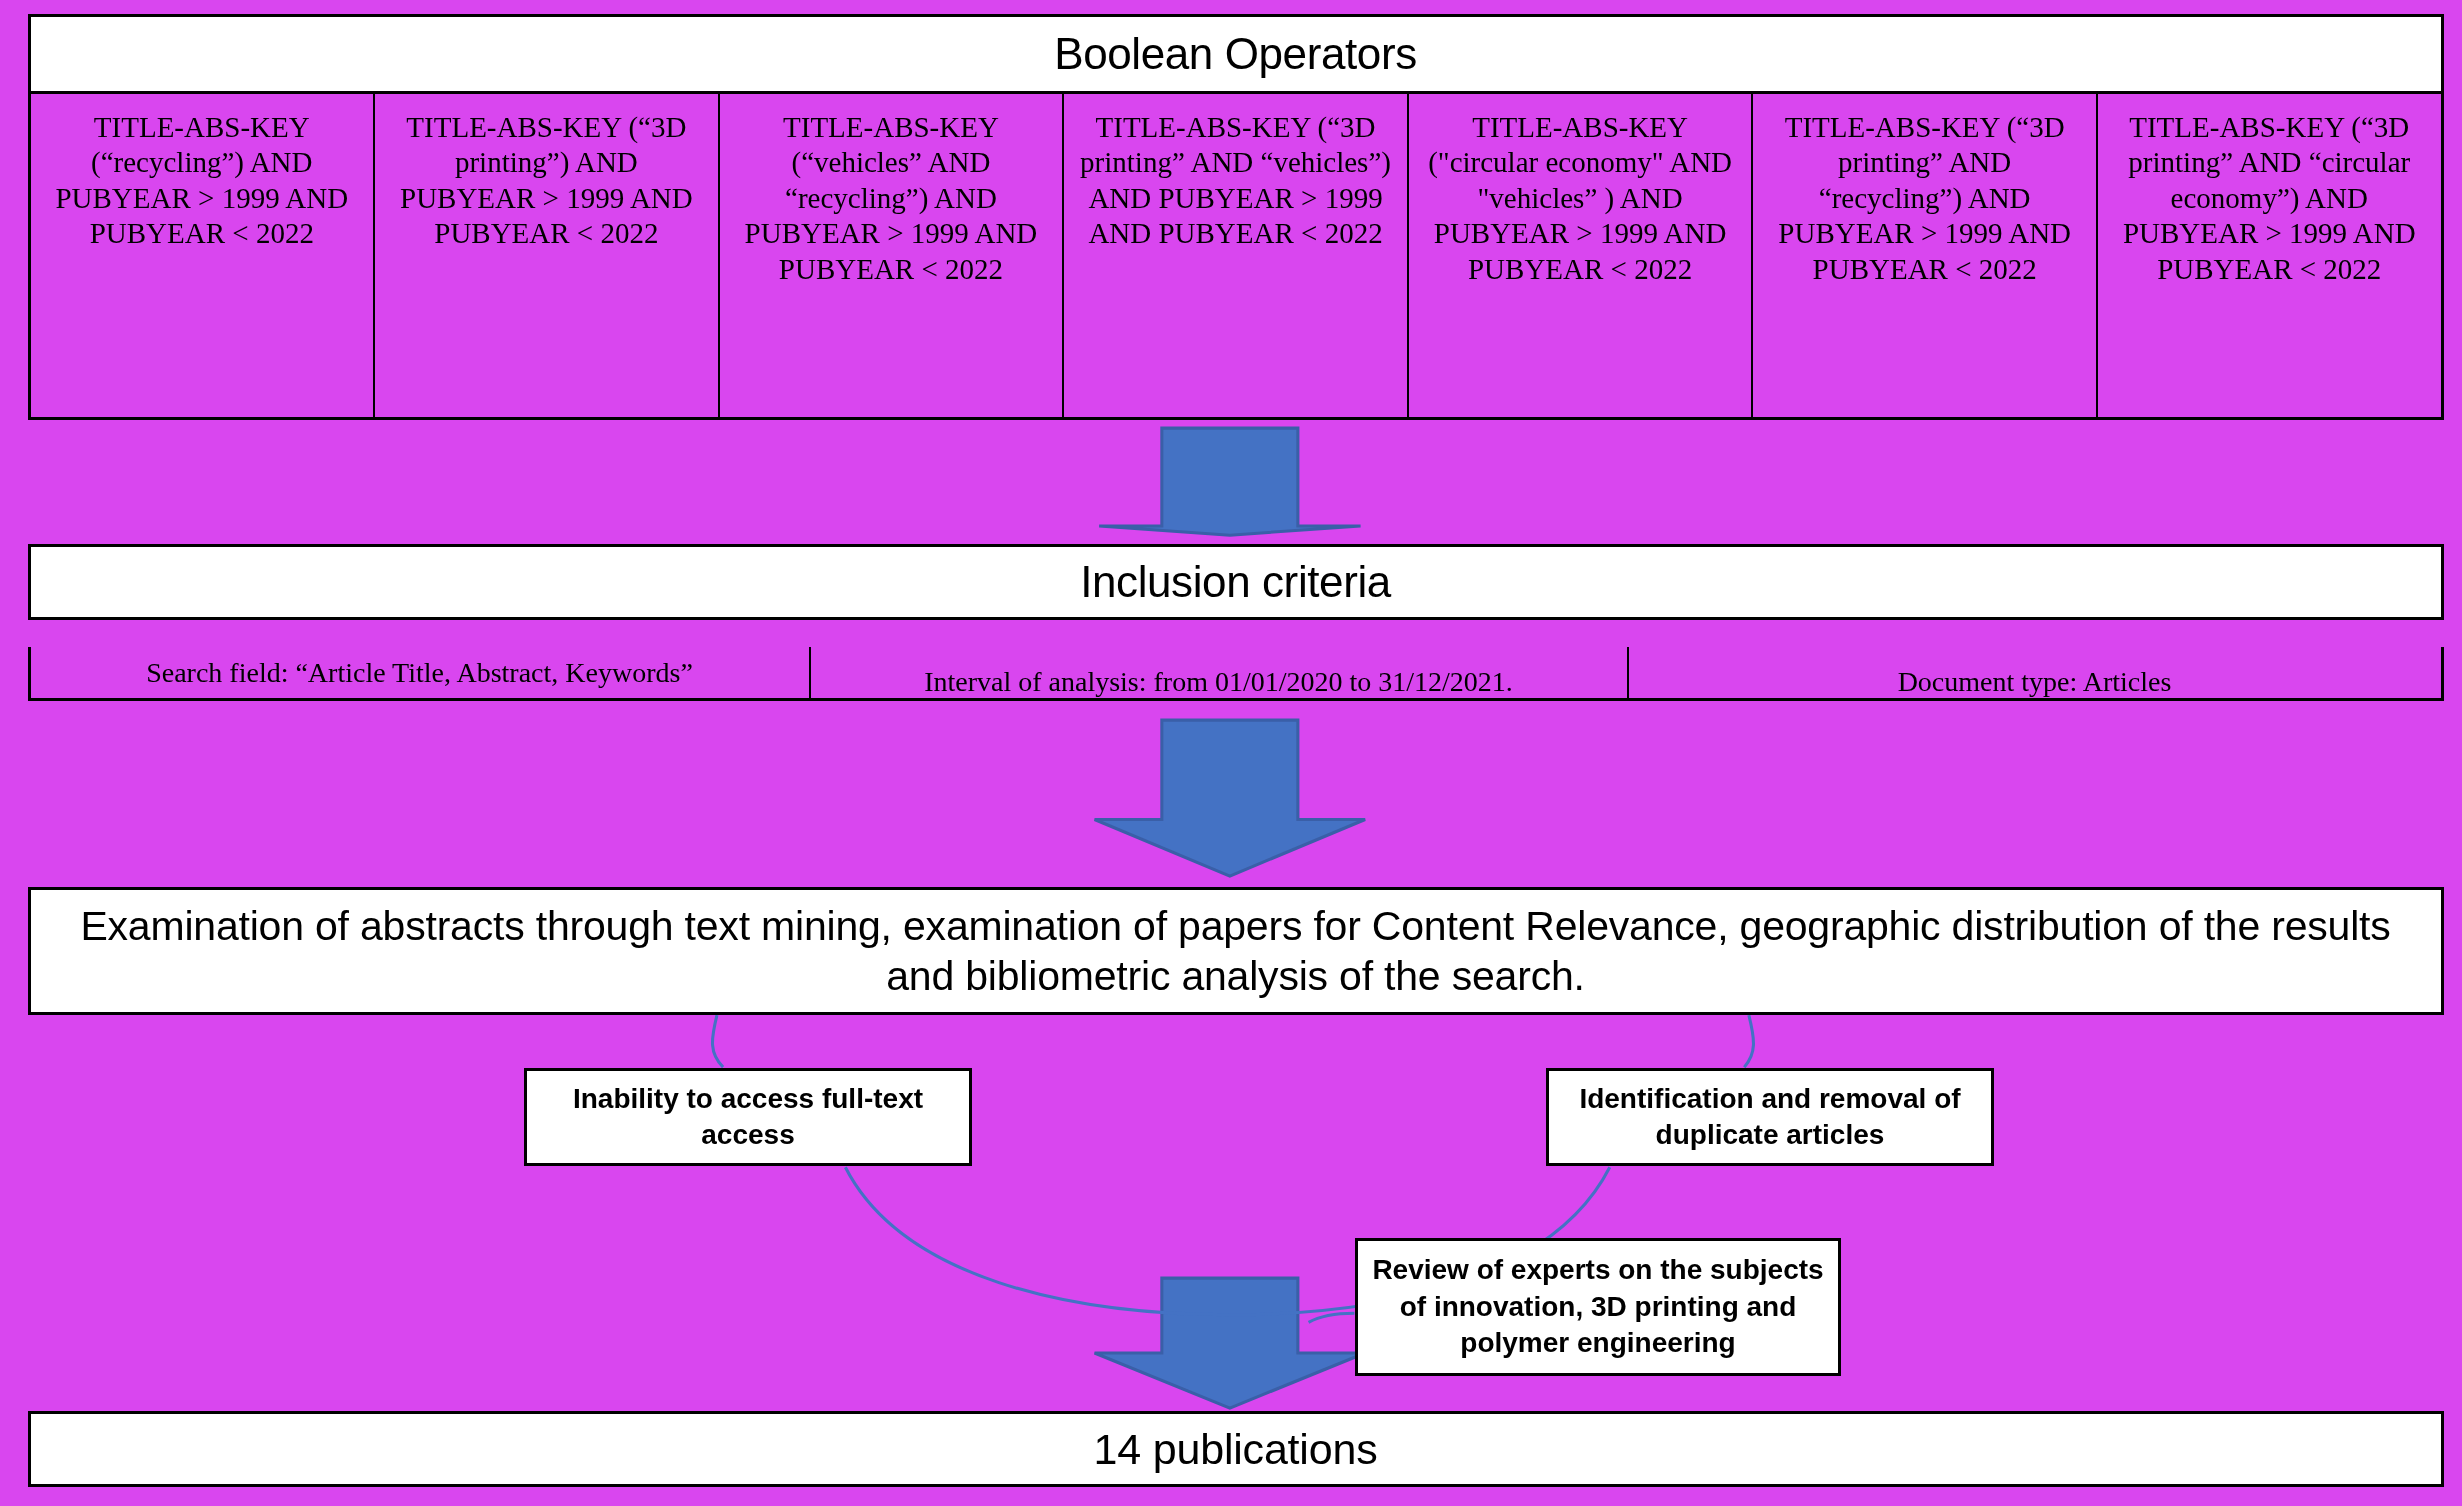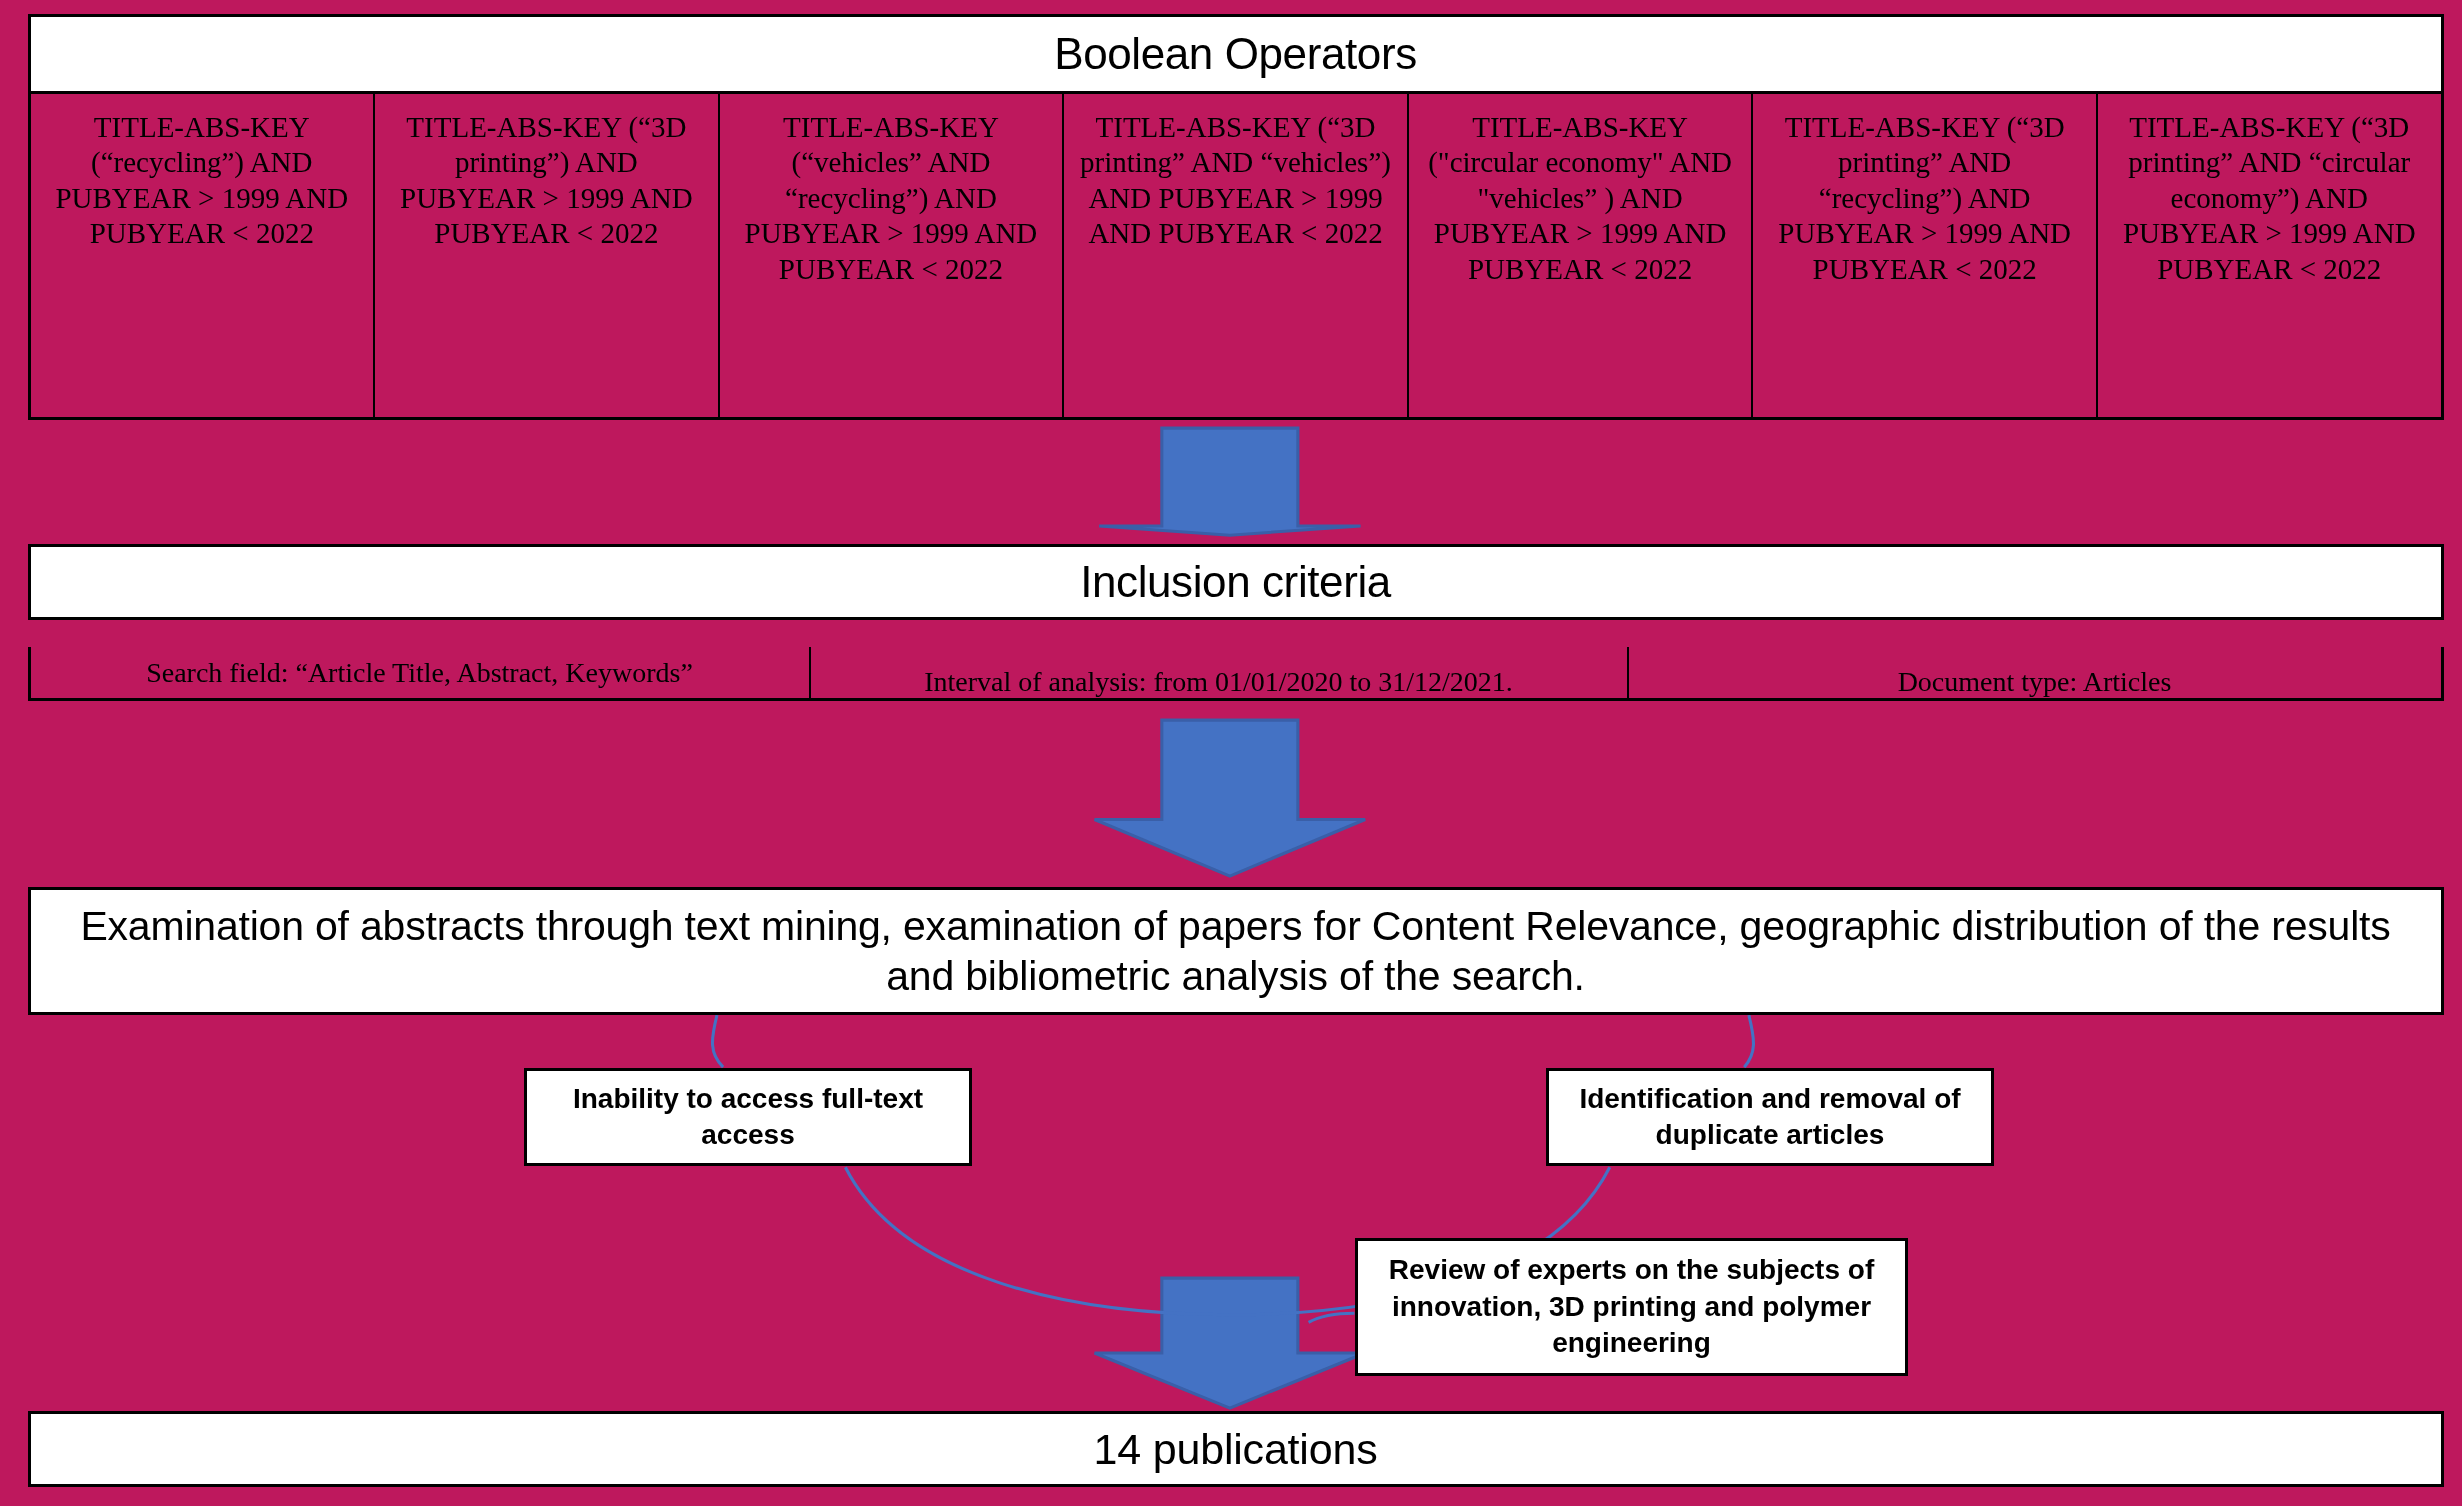--- a/index.html
+++ b/index.html
@@ -2,21 +2,21 @@
 <html style="font-size:12.2px"><head>
 <meta charset="utf-8">
 <style>
   * { box-sizing: border-box; margin: 0; padding: 0; }
   html, body {
     width: 2462px; height: 1506px;
     background: #ffffff;
     font-family: "Liberation Sans", sans-serif;
     overflow: hidden;
   }
-  .canvas { position: relative; width: 2462px; height: 1506px; background:#be185d; }
+  .canvas { position: relative; width: 2462px; height: 1506px; background:#d946ef; }
 
   
   .box {
     position: absolute;
     border: 3.1px solid #000;
     background: #fff;
   }
 
   
   #bool-header {
@@ -91,21 +91,21 @@
   .callout {
     display: flex; align-items: center; justify-content: center;
     text-align: center;
     font-family: "Liberation Sans", sans-serif;
     font-weight: bold; font-size: 28px; line-height: 1.3;
     color: #000; padding: 4.6px 12.2px;
     border-width: 3.8px;
   }
   #callout-fulltext { left: 524px;  top: 1068px; width: 448px; height: 98px; }
   #callout-dupes    { left: 1498px; top: 1068px; width: 448px; height: 98px; margin-left: 48px; }
-  #callout-experts  { left: 1355px; top: 1238px; width: 553px; height: 138px; }
+  #callout-experts  { left: 1355px; top: 1238px; width: 486px; height: 138px; }
 
   
   #final-box {
     left: 27.5px; top: 1411px; width: 2416px; height: 76px;
     display: flex; align-items: center; justify-content: center;
   }
   #final-box .ftext {
     font-family: "Liberation Sans", sans-serif;
     font-size: 43px; color: #000; letter-spacing: -0.2px;
   }

